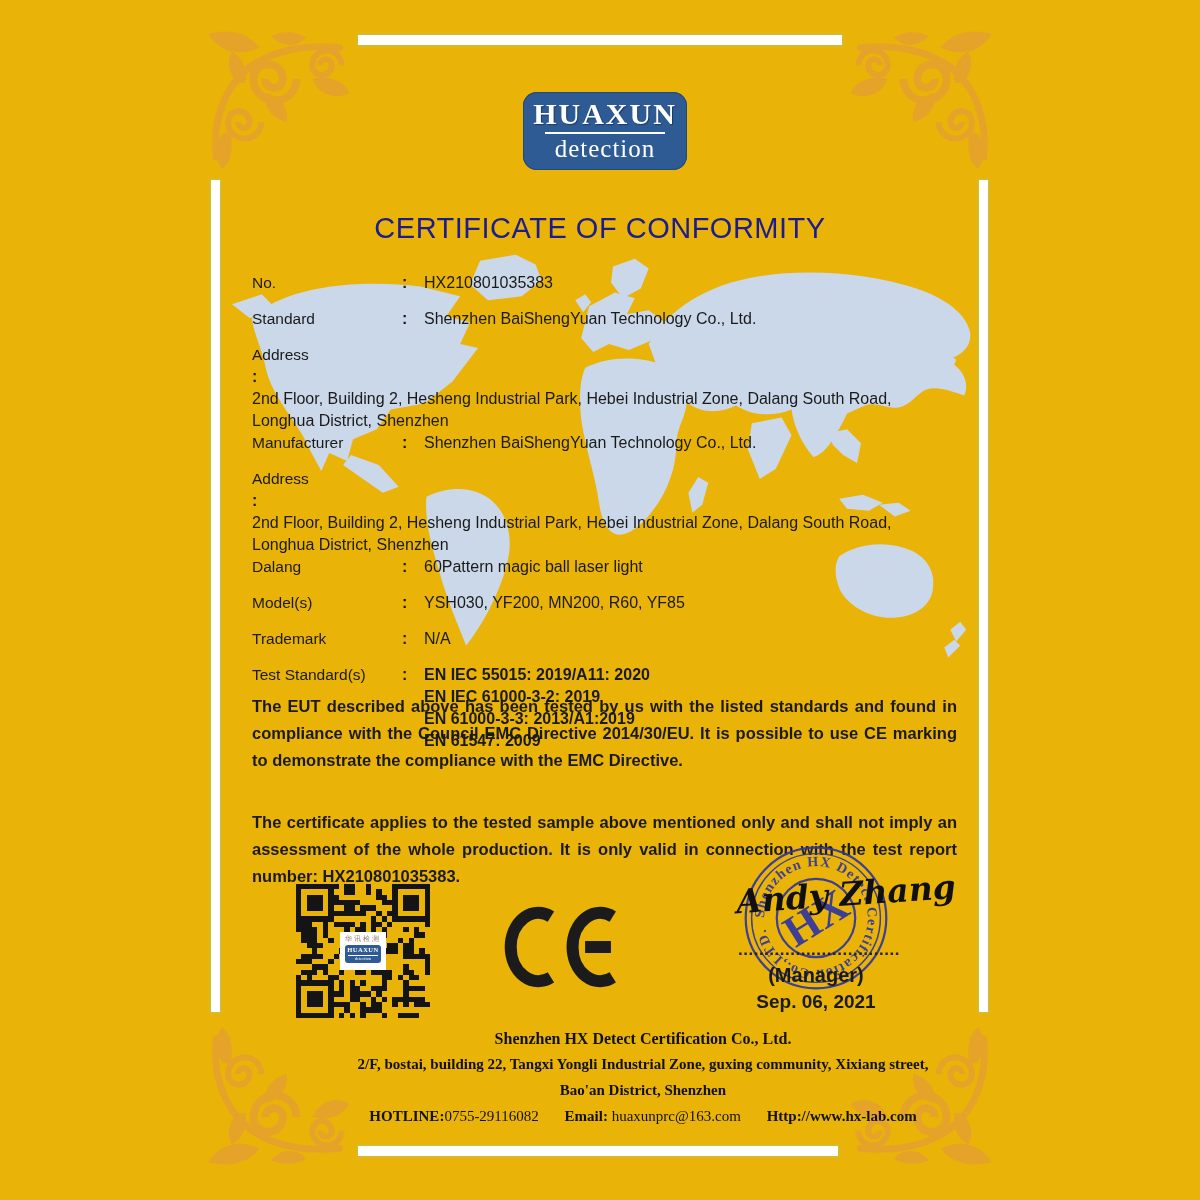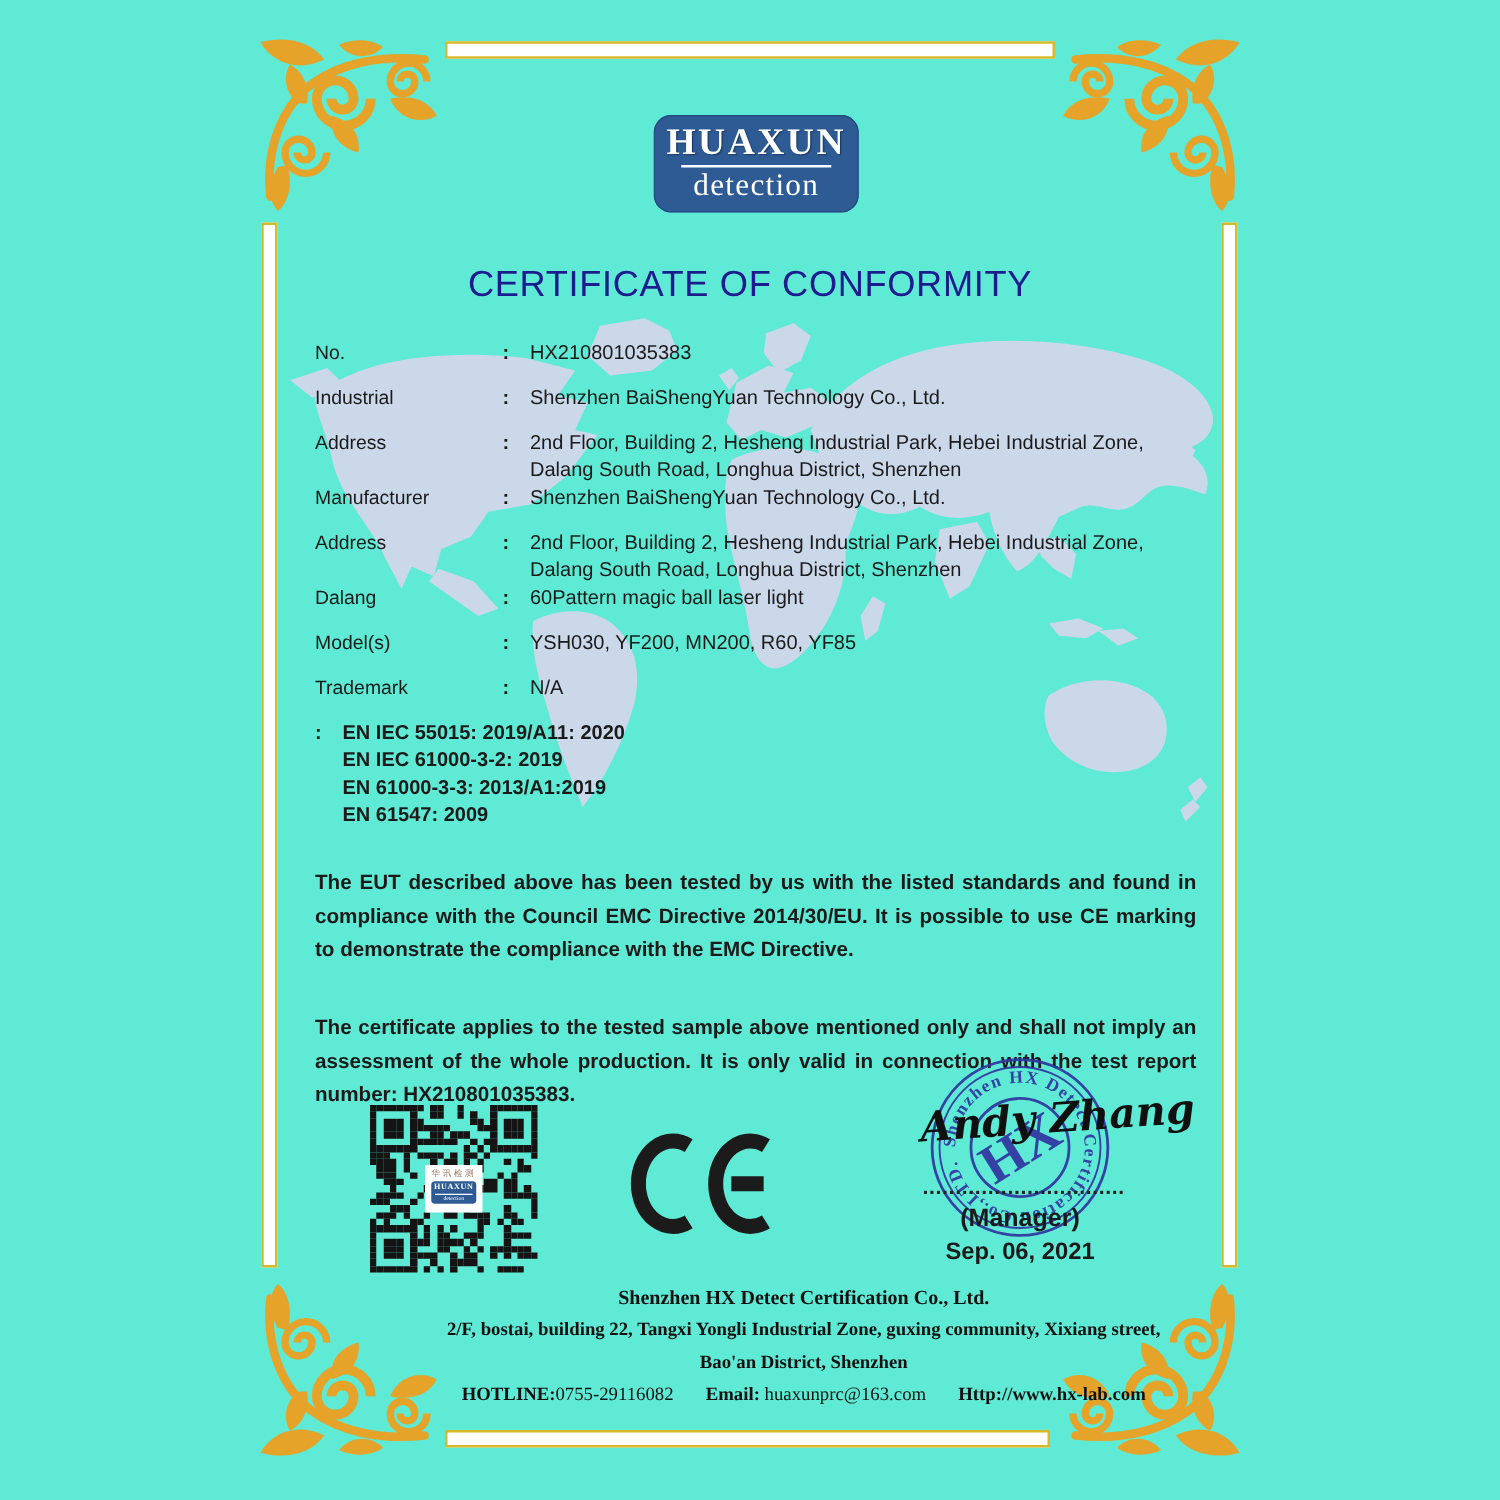--- a/index.html
+++ b/index.html
@@ -1,20 +1,20 @@
 <!DOCTYPE html>
 <html style="--gold: #E5A329; --bargold: #D8B92A; --logoblue: #2E5B94; --titlenavy: #1C1C8F; --mapblue: #CBD8EA; --sealblue: #3036A0; --ink: #1A1A1A; --qrblack: #141414;"><head>
 <meta charset="utf-8">
 <style>
   :root{
     --gold:#E5A329; --bargold:#D8B92A; --logoblue:#2E5B94; --titlenavy:#1C1C8F;
     --mapblue:#CBD8EA; --sealblue:#3036A0; --ink:#1A1A1A; --qrblack:#141414;
   }
   html,body{margin:0;padding:0;background:#fff;}
-  .page{position:relative;width:1200px;height:1200px;background:#5eead4;overflow:hidden;
+  .page{position:relative;width:1200px;height:1200px;background:#eab308;overflow:hidden;
         font-family:"Liberation Sans",sans-serif;color:var(--ink);}
 
   
   .bar{position:absolute;border:2.5px solid var(--bargold);background:#fff;box-sizing:border-box;}
   .bar-top{left:356px;top:33px;width:488px;height:14px;}
   .bar-bottom{left:356px;top:1144px;width:484px;height:14px;}
   .bar-left{left:209px;top:178px;width:13px;height:836px;}
   .bar-right{left:977px;top:178px;width:13px;height:836px;}
 
   
@@ -35,21 +35,21 @@
   .logo-rule{width:120px;height:2px;background:#fff;margin:1px auto 1px auto;}
   .logo-sub{font-family:"Liberation Serif",serif;color:#fff;font-size:25px;letter-spacing:1px;}
 
   
   .title{position:absolute;left:0;top:212px;width:100%;text-align:center;color:var(--titlenavy);
         font-size:29px;letter-spacing:0.5px;font-weight:normal;}
 
   
   .fields{position:absolute;left:252px;top:272px;width:706px;}
   .frow{display:flex;margin-bottom:14px;line-height:22px;font-size:16px;}
-  .frow.tight{margin-bottom:0;}
+  .frow.tight{margin-bottom:0;flex-direction:column;}
   .flabel{width:150px;font-weight:normal;font-size:15.5px;flex:none;}
   .fcolon{width:22px;font-weight:bold;flex:none;}
   .fvalue{flex:1;white-space:pre-line;}
   .fvalue.bold{font-weight:bold;}
 
   
   .paras{position:absolute;left:252px;top:693px;width:705px;}
   .paras p{margin:0;font-size:16.5px;font-weight:bold;line-height:27px;text-align:justify;}
   .paras p + p{margin-top:35px;}
 
@@ -157,21 +157,21 @@
 
   <div class="title">CERTIFICATE OF CONFORMITY</div>
 
   <div class="fields">
     <div class="frow">
       <div class="flabel">No.</div>
       <div class="fcolon">:</div>
       <div class="fvalue">HX210801035383</div>
     </div>
     <div class="frow">
-      <div class="flabel">Industrial</div>
+      <div class="flabel">Standard</div>
       <div class="fcolon">:</div>
       <div class="fvalue">Shenzhen BaiShengYuan Technology Co., Ltd.</div>
     </div>
     <div class="frow tight">
       <div class="flabel">Address</div>
       <div class="fcolon">:</div>
       <div class="fvalue">2nd Floor, Building 2, Hesheng Industrial Park, Hebei Industrial Zone, Dalang South Road, Longhua District, Shenzhen</div>
     </div>
     <div class="frow">
       <div class="flabel">Manufacturer</div>
@@ -192,20 +192,21 @@
       <div class="flabel">Model(s)</div>
       <div class="fcolon">:</div>
       <div class="fvalue">YSH030, YF200, MN200, R60, YF85</div>
     </div>
     <div class="frow">
       <div class="flabel">Trademark</div>
       <div class="fcolon">:</div>
       <div class="fvalue">N/A</div>
     </div>
     <div class="frow">
+      <div class="flabel">Test Standard(s)</div>
       <div class="fcolon">:</div>
       <div class="fvalue bold">EN IEC 55015: 2019/A11: 2020
 EN IEC 61000-3-2: 2019
 EN 61000-3-3: 2013/A1:2019
 EN 61547: 2009</div>
     </div>
   </div>
 
   <div class="paras">
     <p>The EUT described above has been tested by us with the listed standards and found in compliance with the Council EMC Directive 2014/30/EU. It is possible to use CE marking to demonstrate the compliance with the EMC Directive.</p>

